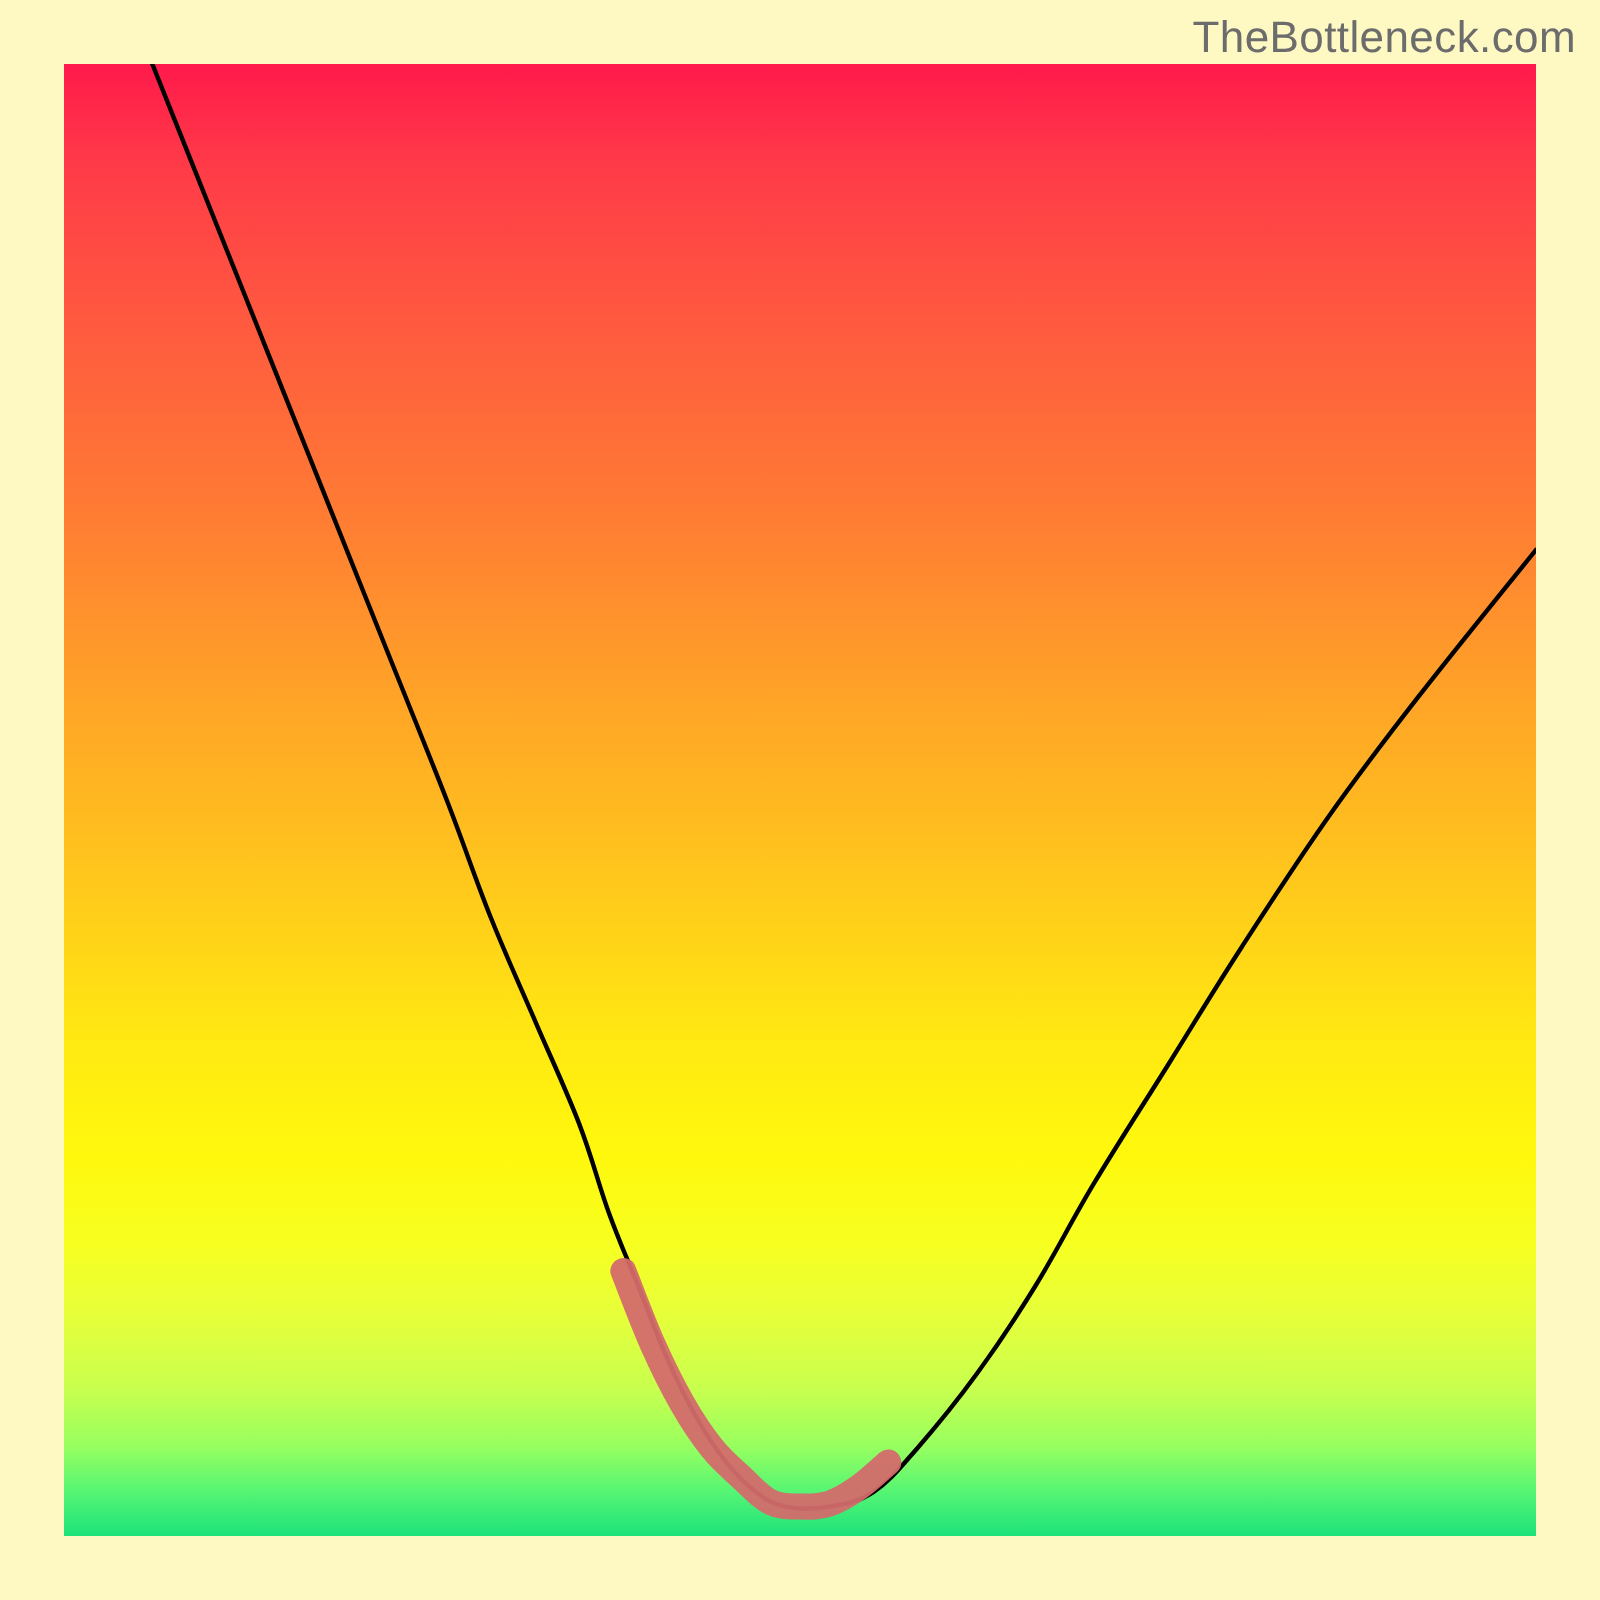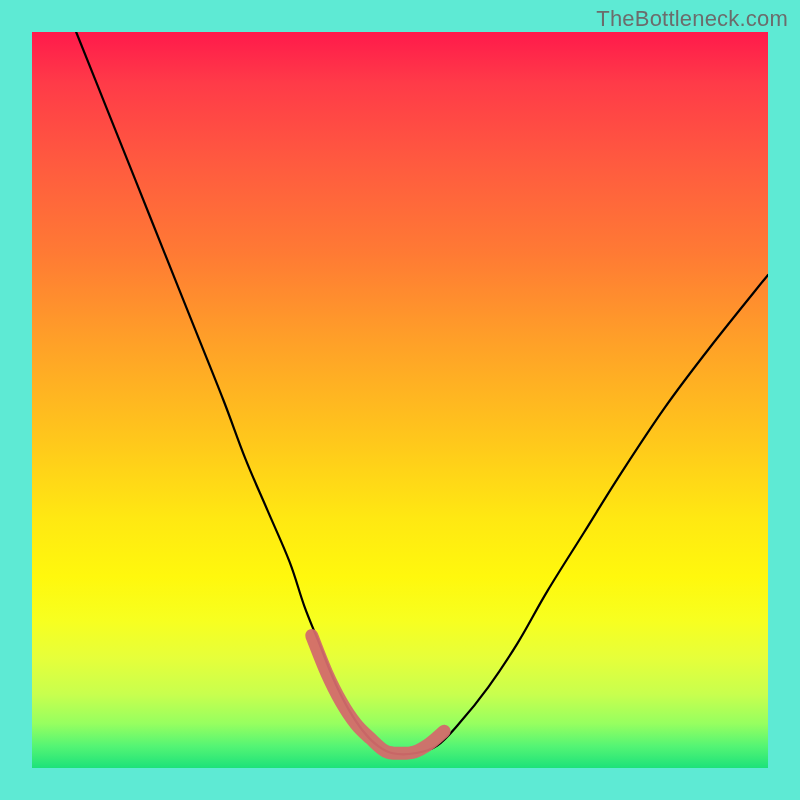--- a/index.html
+++ b/index.html
@@ -8,21 +8,21 @@
     width: 800px;
     height: 800px;
     background: #000;
     overflow: hidden;
     font-family: Arial, Helvetica, sans-serif;
   }
   .frame {
     position: absolute;
     left: 0; top: 0;
     width: 800px; height: 800px;
-    background: #5eead4;
+    background: #fef9c3;
   }
   .plot {
     position: absolute;
     left: 32px;
     top: 32px;
     width: 736px;
     height: 736px;
     
     background: linear-gradient(
       to bottom,

